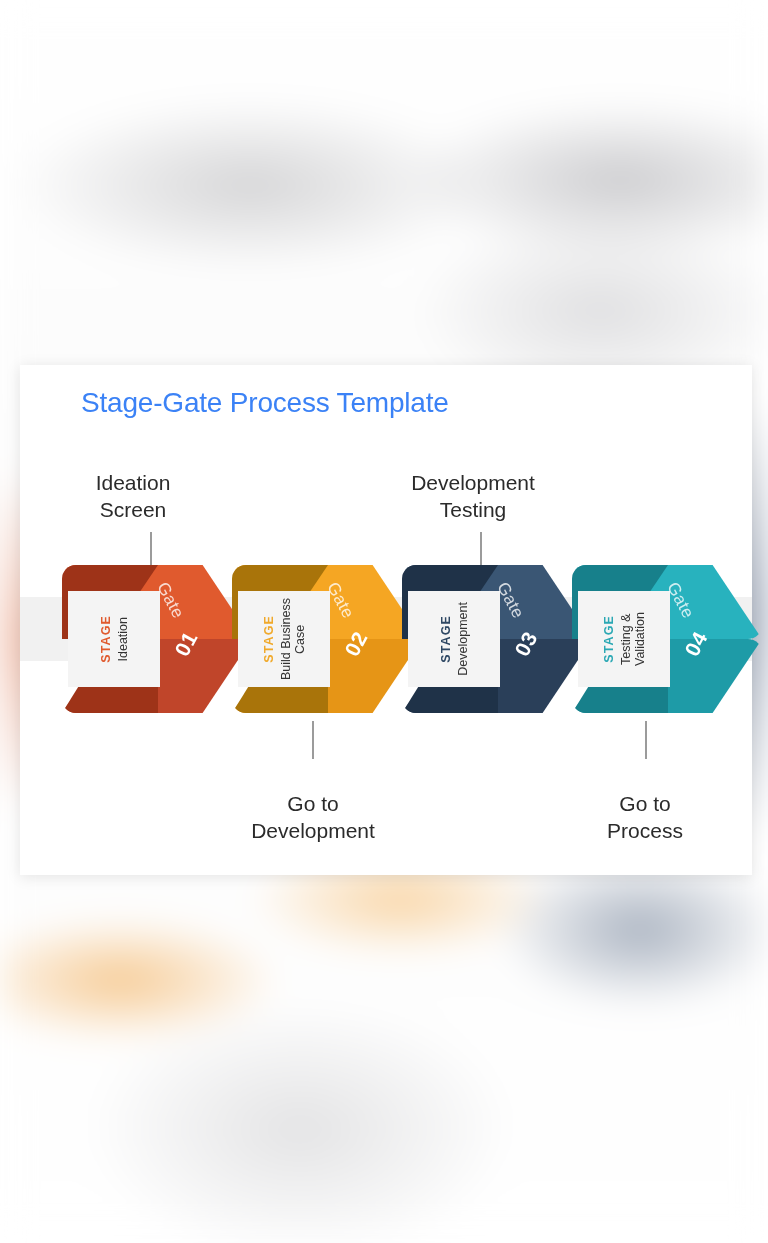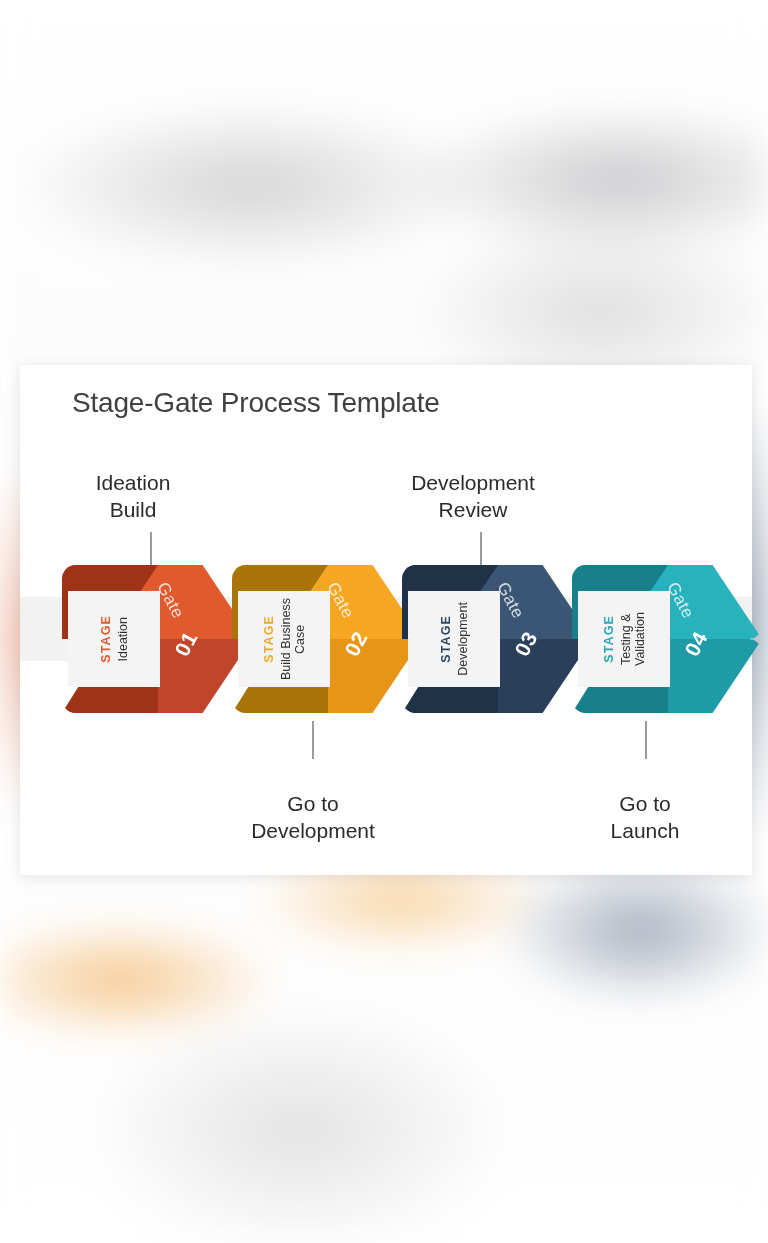--- a/index.html
+++ b/index.html
@@ -35,25 +35,25 @@
     left: 20px;
     top: 365px;
     width: 732px;
     height: 510px;
     background: #ffffff;
     box-shadow: 0 2px 14px rgba(0,0,0,0.10);
   }
 
   #slide-title {
     position: absolute;
-    left: 52px;
+    left: 61px;
     top: 22px;
     font-size: 28px;
     font-weight: 400;
-    color: #404040;
+    color: #3b82f6;
     letter-spacing: -0.2px;
     white-space: nowrap;
   }
 
   
   .callout {
     position: absolute;
     width: 190px;
     text-align: center;
     font-size: 21px;
@@ -188,27 +188,27 @@
 <body>
 
 <div id="backdrop"></div>
 
 <div id="card">
 
   <div id="slide-title">Stage-Gate Process Template</div>
 
   <div class="callout top" style="left:18px;">
     <div>Ideation</div>
-    <div>Build</div>
+    <div>Screen</div>
   </div>
   <div class="leader" style="left:130px; top:167px; height:38px;"></div>
 
   <div class="callout top" style="left:358px;">
     <div>Development</div>
-    <div>Review</div>
+    <div>Testing</div>
   </div>
   <div class="leader" style="left:460px; top:167px; height:38px;"></div>
 
   <div id="band"></div>
 
   <div class="stage" style="left:42px;">
     <div class="chev-top" style="background:#E05A2E;"></div>
     <div class="chev-bot" style="background:#C0452A;"></div>
     <div class="tail-top" style="background:#9E3318;"></div>
     <div class="tail-bot" style="background:#9E3318;"></div>
@@ -269,16 +269,16 @@
 
   <div class="leader" style="left:292px; top:356px; height:38px;"></div>
   <div class="callout bottom" style="left:198px;">
     <div>Go to</div>
     <div>Development</div>
   </div>
 
   <div class="leader" style="left:625px; top:356px; height:38px;"></div>
   <div class="callout bottom" style="left:530px;">
     <div>Go to</div>
-    <div>Launch</div>
+    <div>Process</div>
   </div>
 
 </div>
 
 </body></html>

